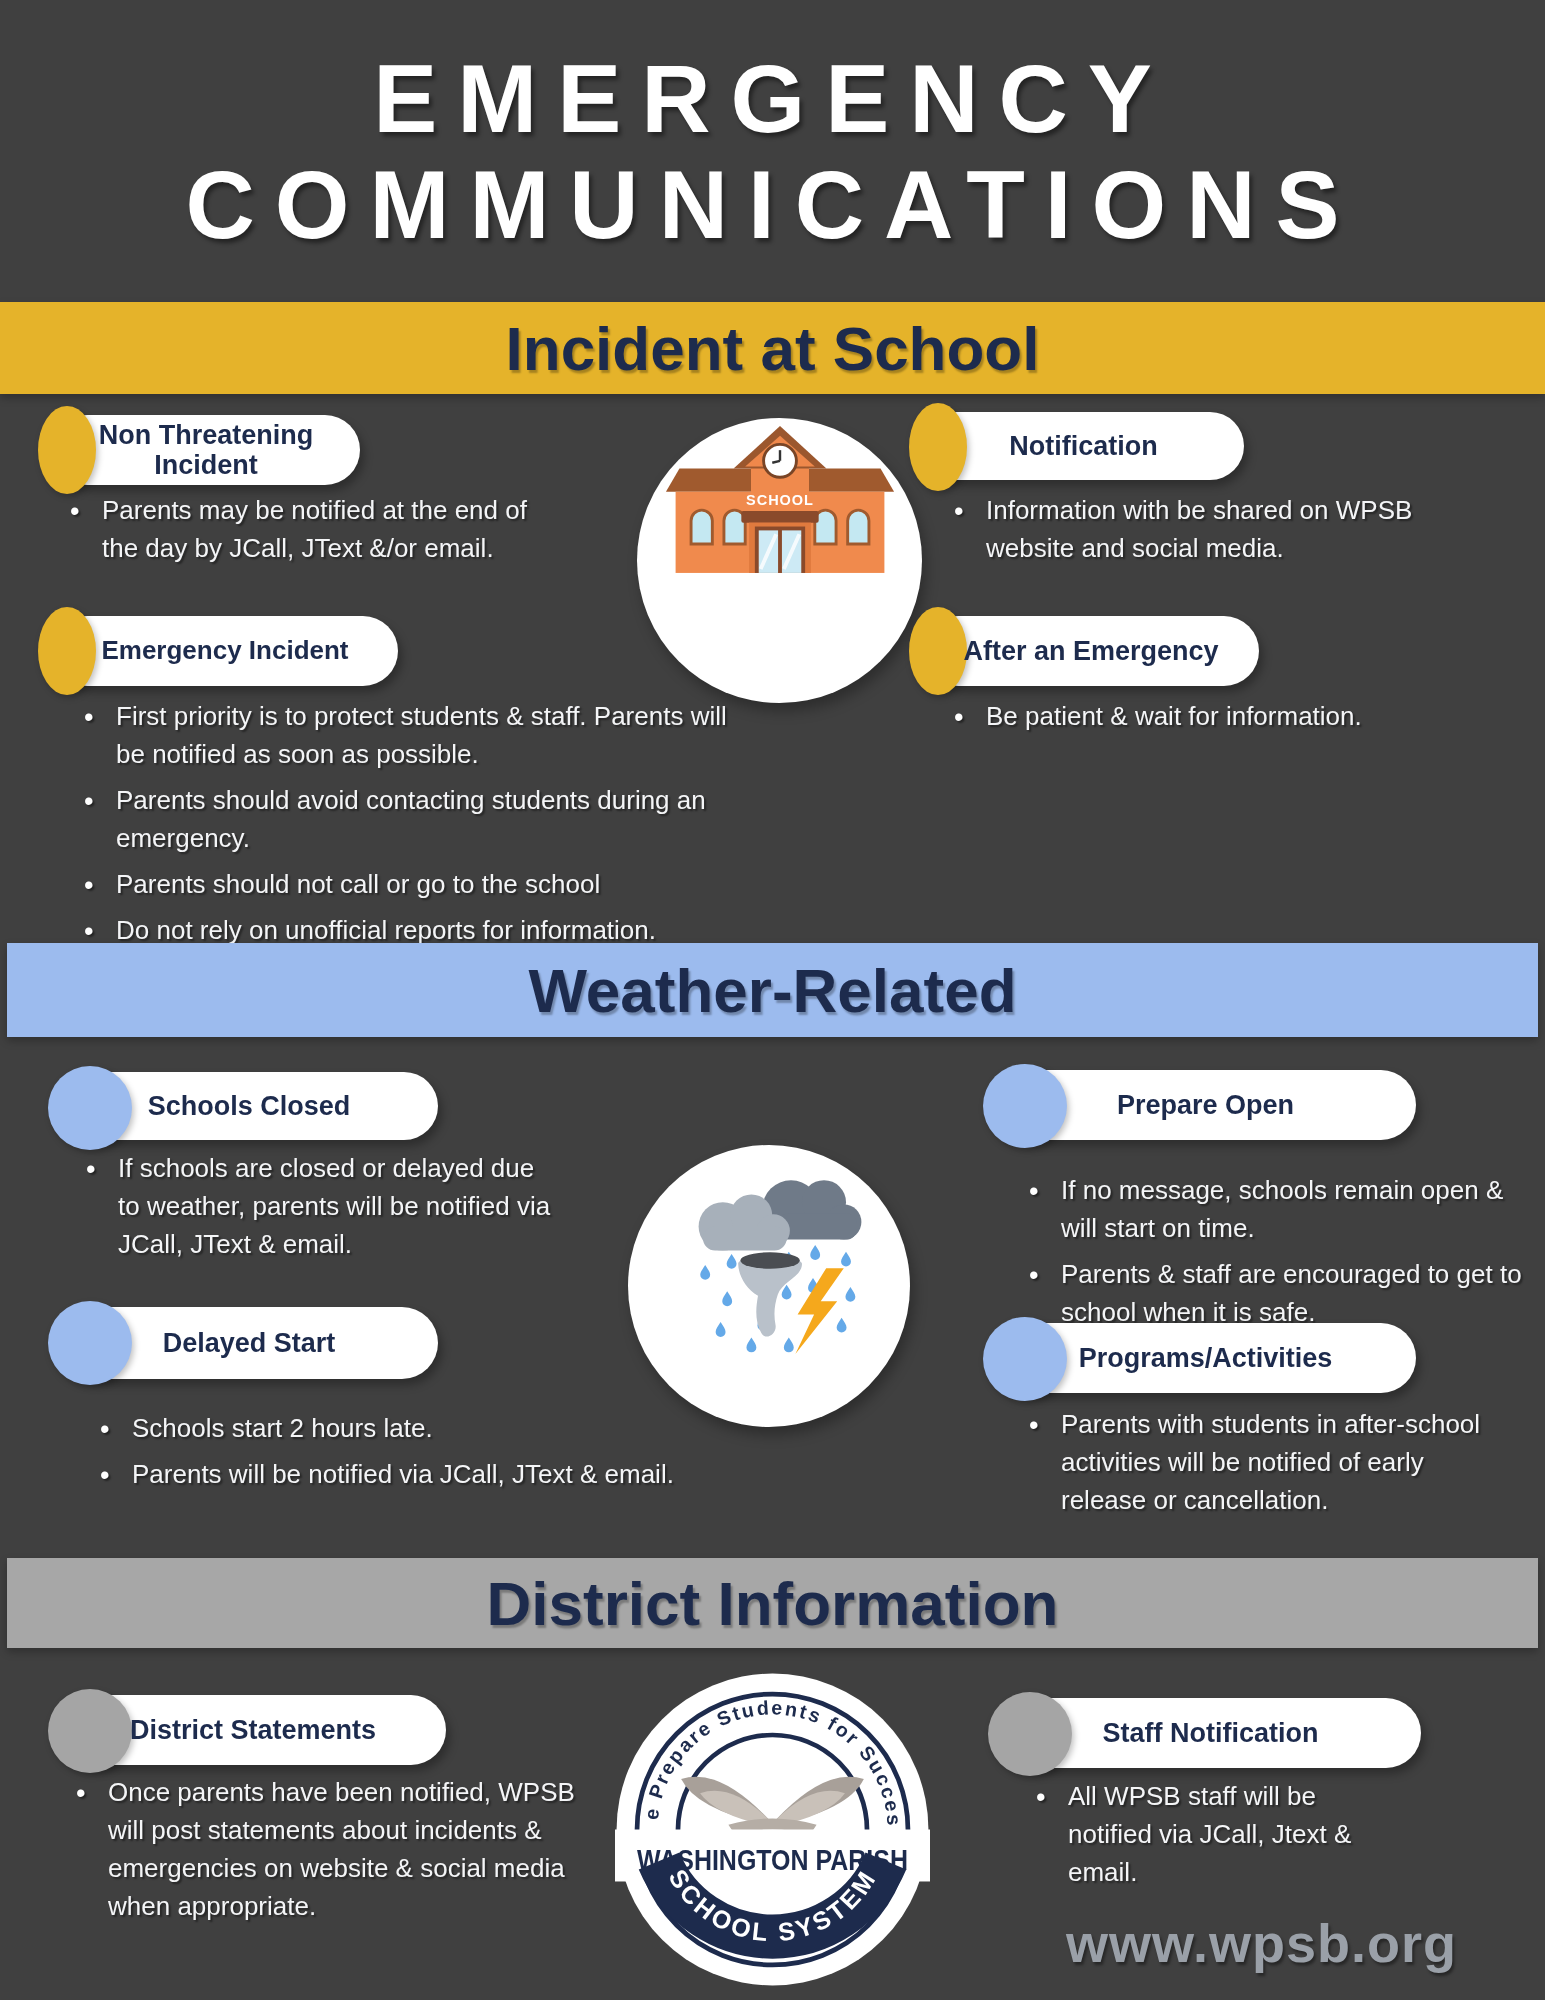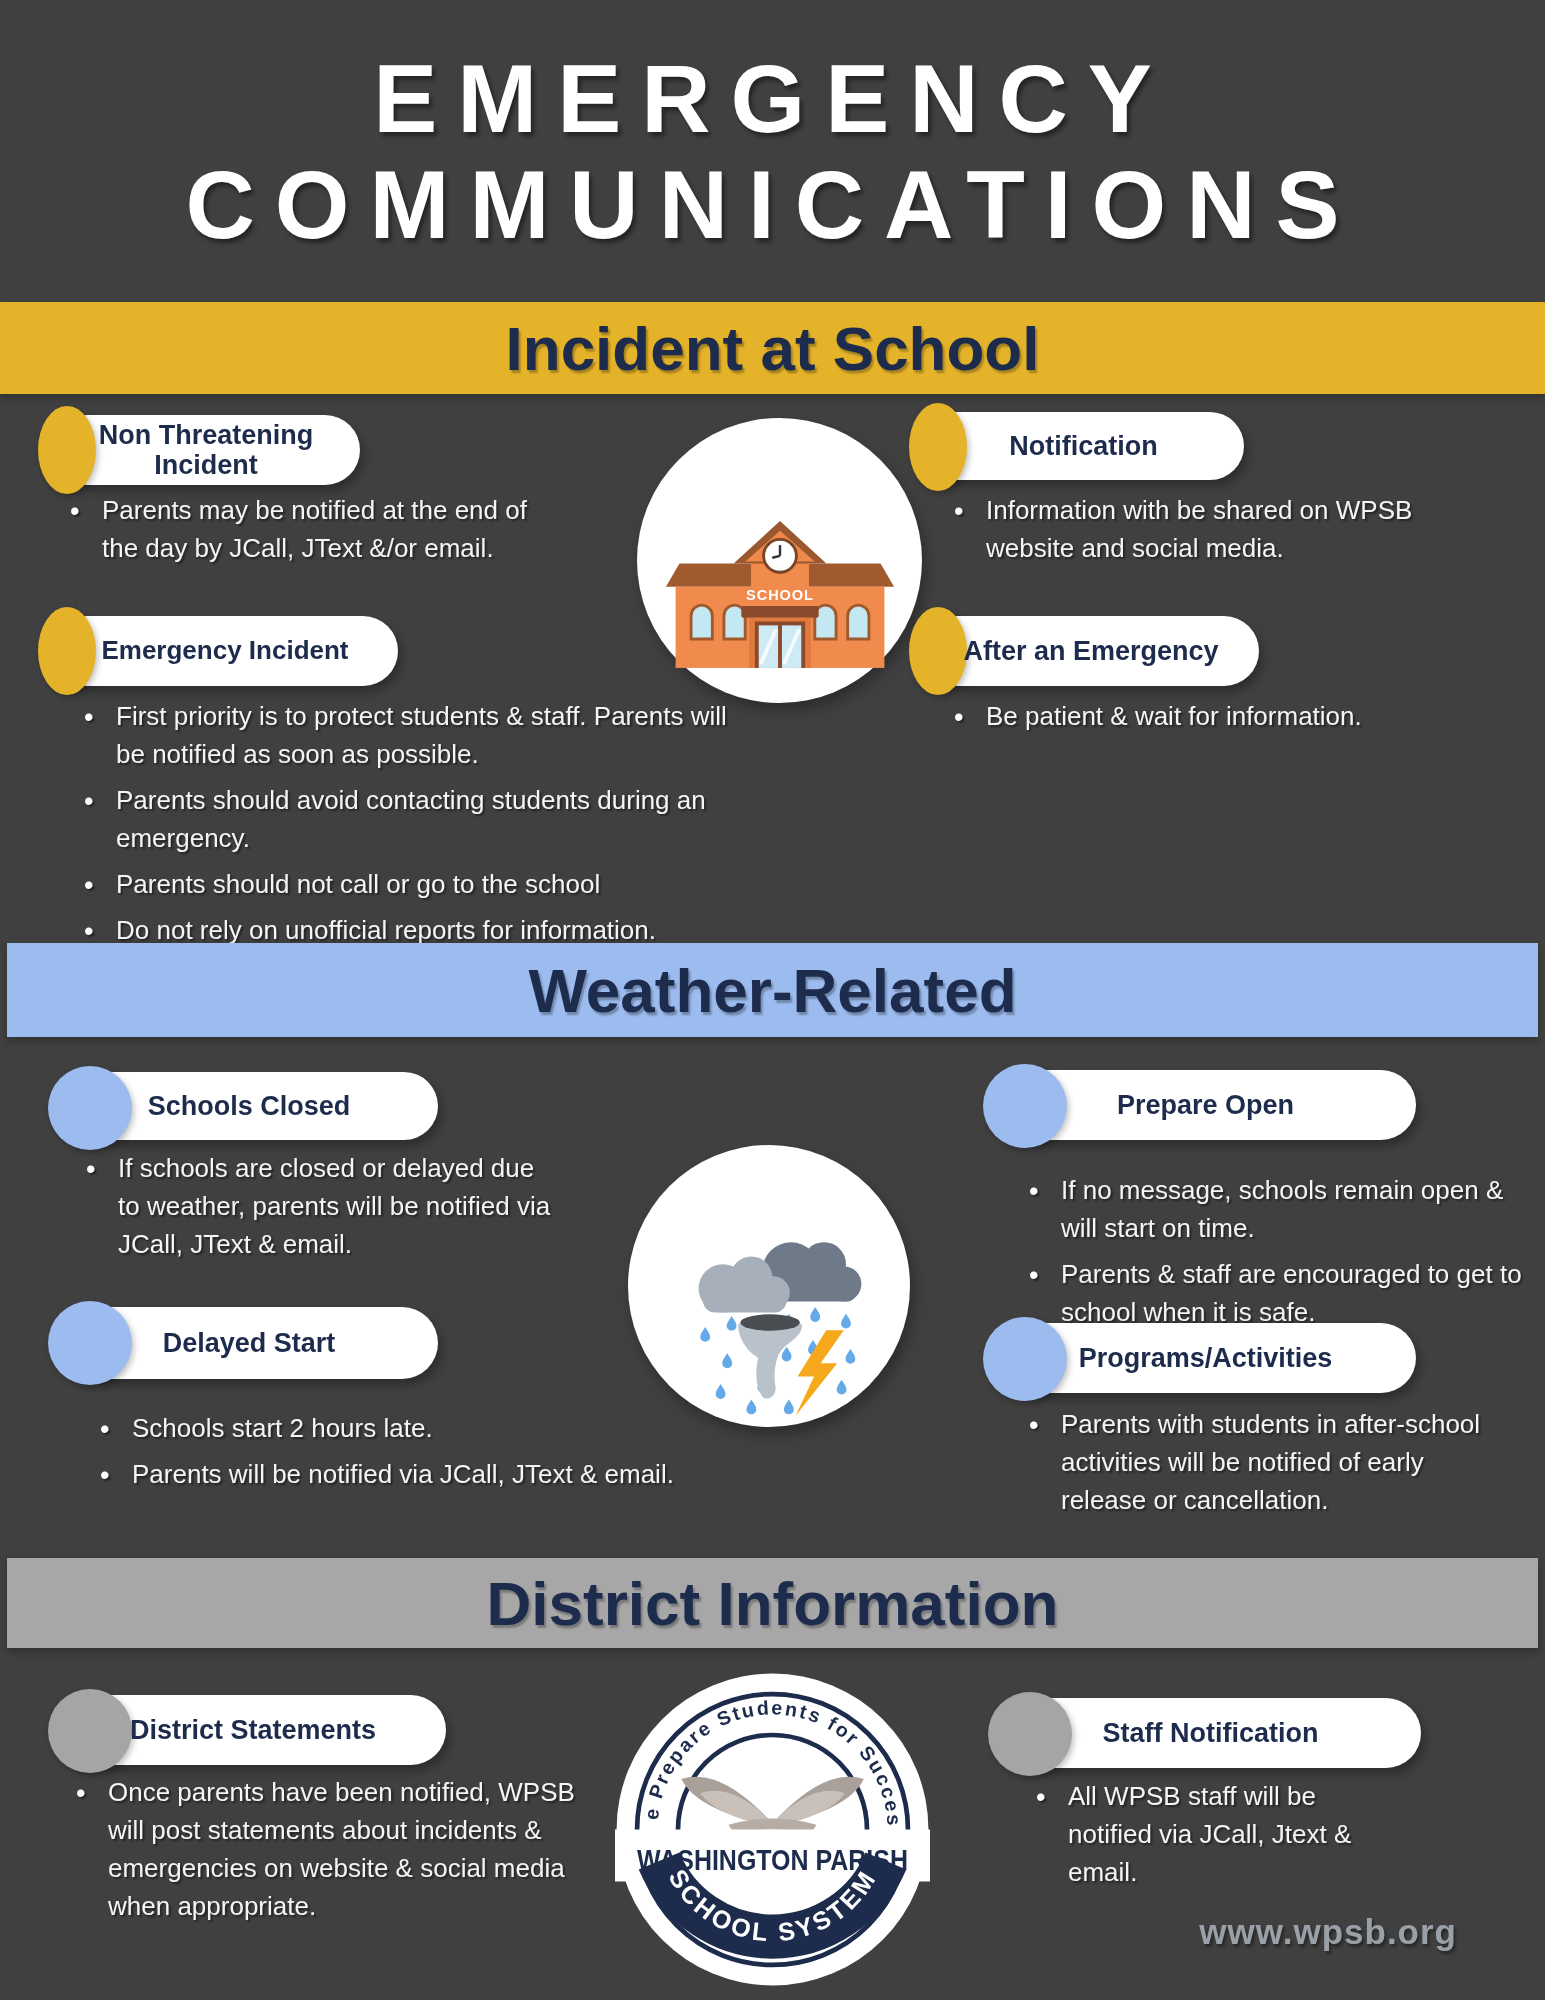--- a/index.html
+++ b/index.html
@@ -42,25 +42,25 @@
     position:absolute; margin:0; padding:0; list-style:none;
     font-size:26px; line-height:1.46; color:#f4f5f7;
     text-shadow:2px 2px 2px rgba(0,0,0,0.45);
   }
   ul.bullets li{position:relative; padding-left:36px; margin:0 0 8px 0;}
   ul.bullets li::before{
     content:"\2022"; position:absolute; left:4px; top:-1px; font-size:1.05em; color:#ffffff;
   }
   .icon-circle{
     position:absolute; background:#ffffff; border-radius:50%;
-    display:flex; align-items:flex-end; justify-content:center;
+    display:flex; align-items:flex-start; justify-content:center;
     box-shadow:4px 8px 14px rgba(0,0,0,0.30);
   }
   .website{
-    position:absolute; font-weight:bold; font-size:35px; color:#9aa0a8;
+    position:absolute; font-weight:bold; font-size:54px; color:#9aa0a8;
     letter-spacing:1px; text-shadow:2px 3px 3px rgba(0,0,0,0.4);
   }
 </style>
 </head>
 <body>
 
 <div class="poster">
 
   <div class="main-title">
     <div>EMERGENCY</div>

